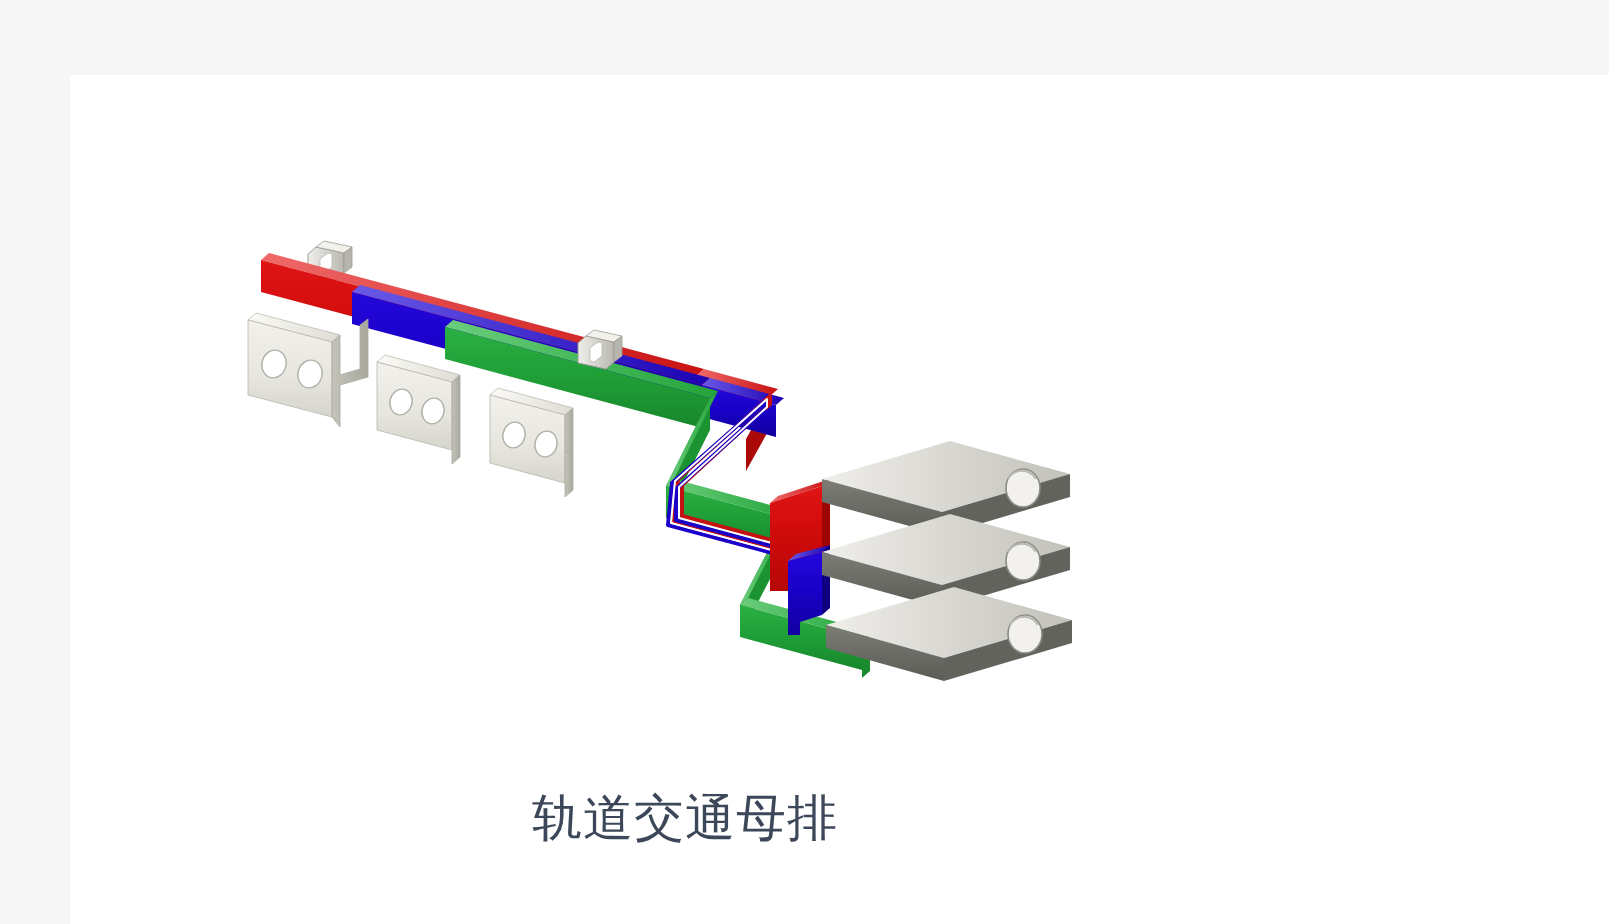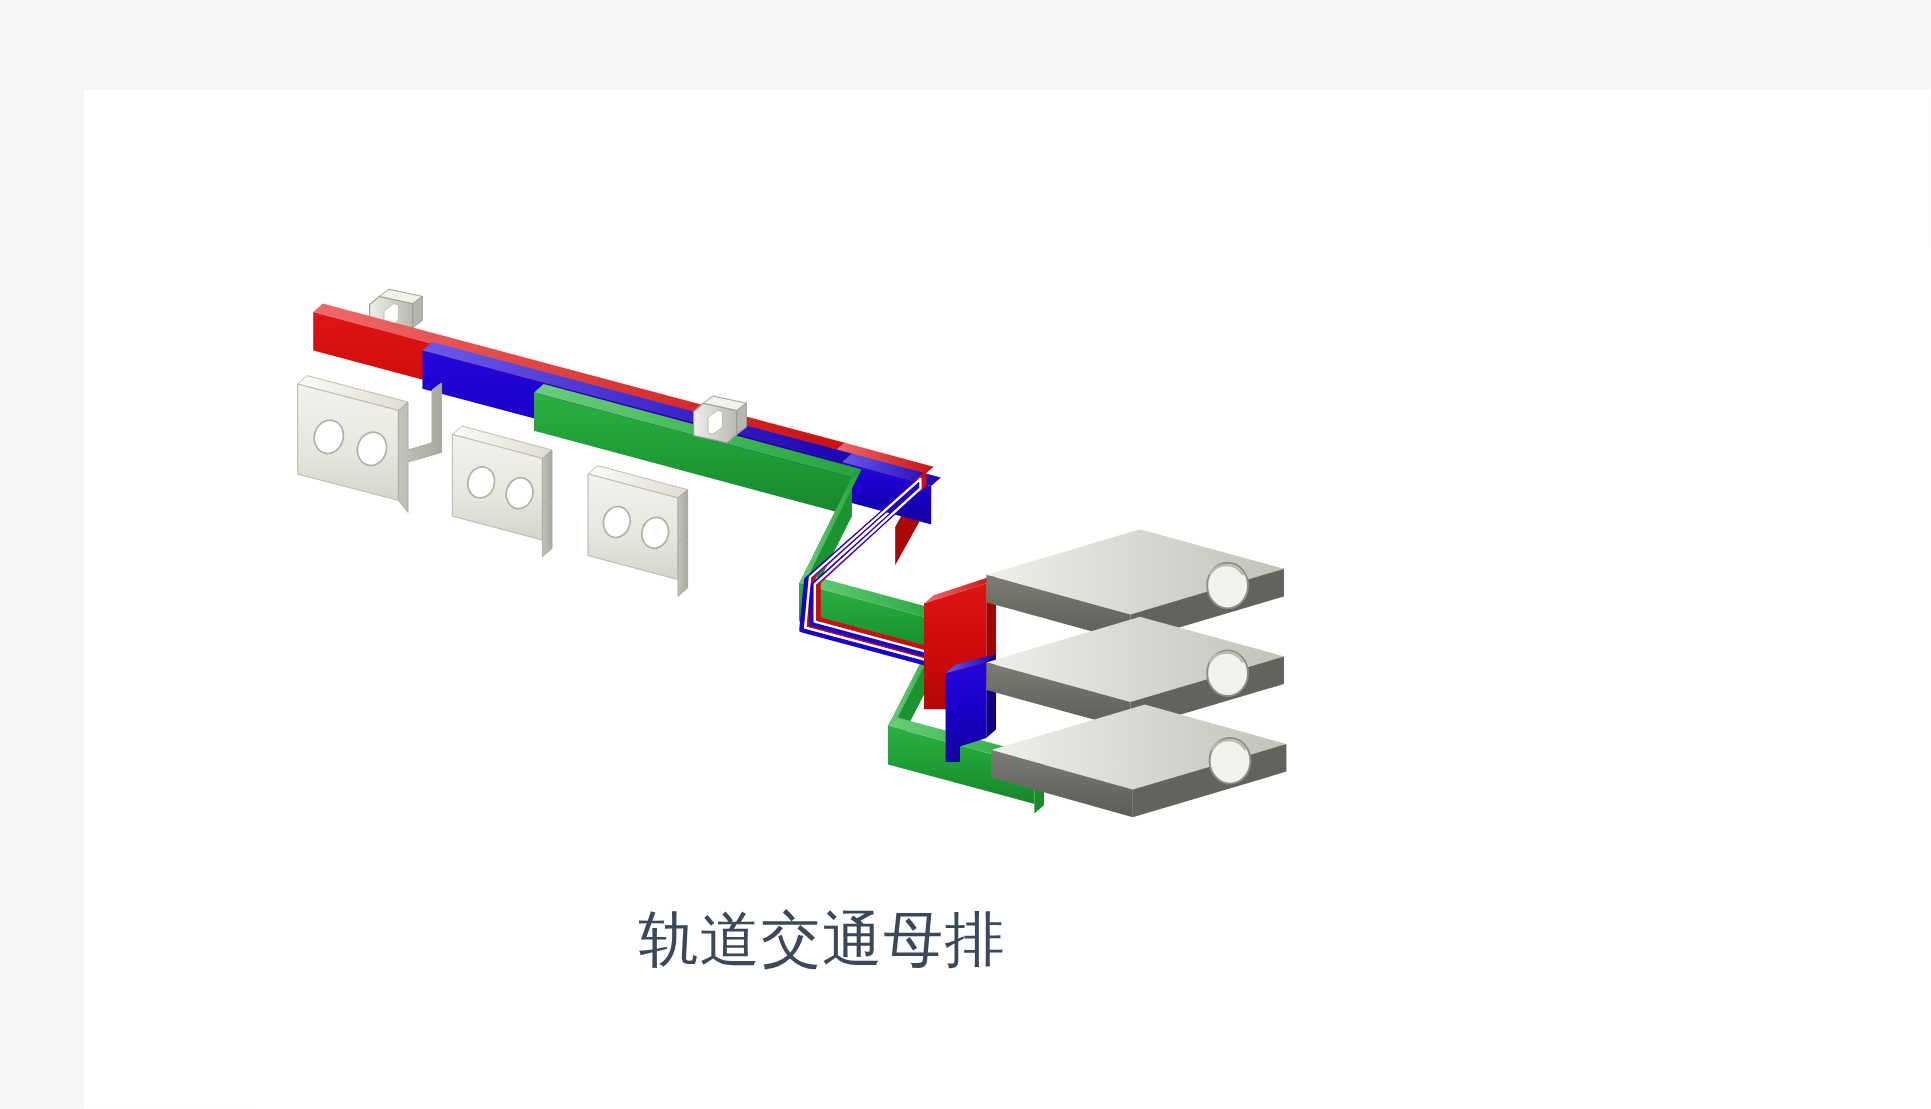--- a/index.html
+++ b/index.html
@@ -45,21 +45,21 @@
     top: 0;
     width: 1160px;
     height: 720px;
     display: block;
   }
 
   
   .product-caption {
     position: absolute;
     left: 0px;
-    top: 678px;
+    top: 713px;
     width: 1230px;
     text-align: center;
     font-size: 50px;
     line-height: 60px;
     letter-spacing: 1px;
     color: #3c4859;
     font-family: "Liberation Sans", "DejaVu Sans", sans-serif;
     font-weight: 400;
     white-space: nowrap;
     user-select: none;

